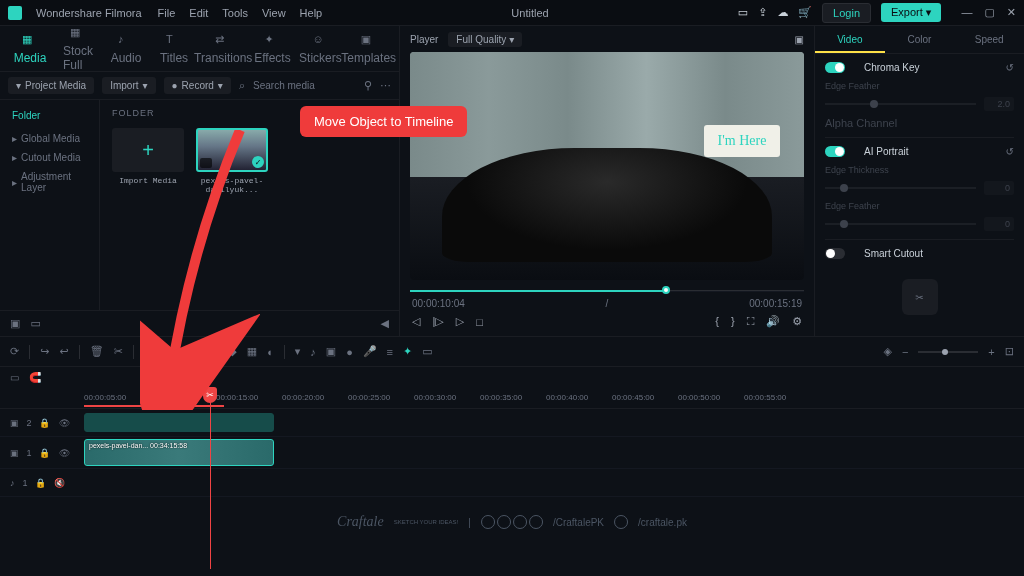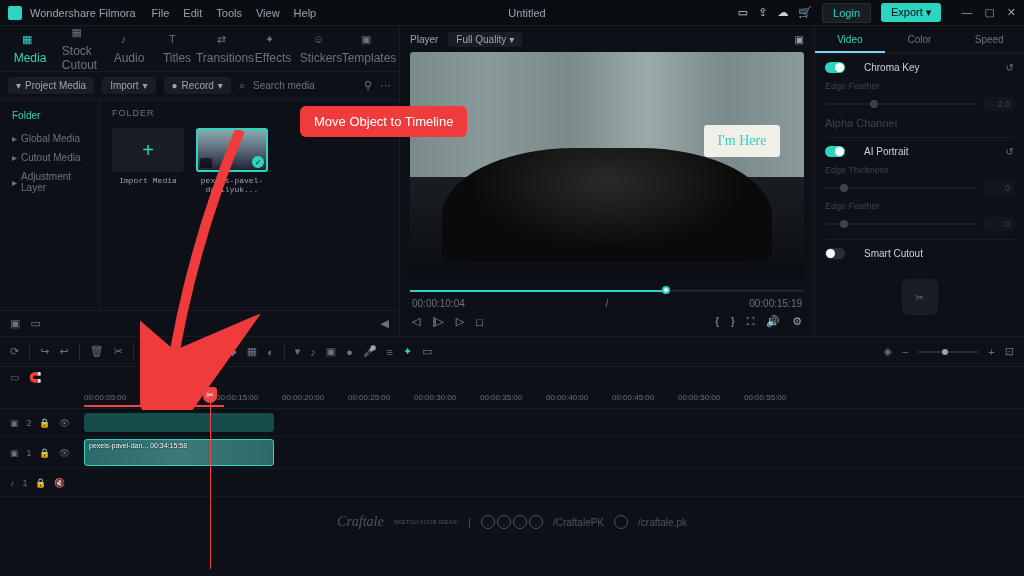--- a/index.html
+++ b/index.html
@@ -1,21 +1,21 @@
 <!DOCTYPE html>
 <html><head>
 <meta charset="utf-8">
 <style>
 * { margin: 0; padding: 0; box-sizing: border-box; font-family: -apple-system, BlinkMacSystemFont, "Segoe UI", sans-serif; }
 body { width: 1024px; height: 576px; background: #0d1117; color: #c9d1d9; font-size: 11px; overflow: hidden; position: relative; }
 
 
 .titlebar { height: 26px; background: #0a0d12; display: flex; align-items: center; padding: 0 8px; border-bottom: 1px solid #1a1d23; }
 .titlebar .logo { width: 14px; height: 14px; background: #2dd4bf; border-radius: 2px; margin-right: 8px; }
-.titlebar .appname { color: #9ca3af; font-size: 11px; margin-right: 16px; }
+.titlebar .appname { color: #9ca3af; font-size: 11px; margin-right: 16px; margin-left: 6px; }
 .menu { display: flex; gap: 14px; }
 .menu span { color: #9ca3af; font-size: 11px; cursor: pointer; }
 .titlebar .center { flex: 1; text-align: center; color: #9ca3af; }
 .titlebar .right { display: flex; gap: 10px; align-items: center; }
 .login-btn { color: #2dd4bf; padding: 3px 10px; border: 1px solid #2a2d33; border-radius: 3px; background: #1a1d23; }
 .export-btn { background: #2dd4bf; color: #0a0d12; padding: 3px 10px; border-radius: 3px; font-weight: 500; }
 .wincontrols { display: flex; gap: 12px; margin-left: 10px; color: #9ca3af; }
 
 
 .mainrow { display: flex; height: 310px; }
@@ -61,21 +61,21 @@
 .scrubber .prog { height: 2px; background: #2dd4bf; width: 65%; }
 .scrubber .dot { width: 8px; height: 8px; background: #fff; border: 2px solid #2dd4bf; border-radius: 50%; position: absolute; left: 65%; top: 0; transform: translateX(-50%); }
 .timeinfo { display: flex; justify-content: space-between; gap: 0; padding: 2px 12px; color: #6b7280; font-size: 10px; }
 .playcontrols { display: flex; align-items: center; padding: 4px 12px 8px; gap: 12px; color: #9ca3af; }
 .playcontrols .right { margin-left: auto; display: flex; gap: 12px; }
 
 
 .inspector { width: 210px; border-left: 1px solid #1a1d23; display: flex; flex-direction: column; font-size: 10px; }
 .insptabs { display: flex; height: 28px; border-bottom: 1px solid #1a1d23; }
 .insptabs .t { flex: 1; text-align: center; line-height: 28px; color: #6b7280; }
-.insptabs .t.active { color: #2dd4bf; border-bottom: 2px solid #7dd3fc; }
+.insptabs .t.active { color: #2dd4bf; border-bottom: 2px solid #fde047; }
 .subtabs { display: flex; height: 24px; padding: 0 8px; gap: 12px; align-items: center; border-bottom: 1px solid #1a1d23; }
 .subtabs .st { color: #6b7280; }
 .subtabs .st.active { color: #c9d1d9; background: #1a1d23; padding: 2px 8px; border-radius: 3px; }
 .inspbody { flex: 1; padding: 8px 10px; overflow: hidden; }
 .toggle { display: flex; align-items: center; gap: 19px; margin-bottom: 8px; color: #c9d1d9; }
 .toggle .sw { width: 20px; height: 11px; background: #2dd4bf; border-radius: 6px; position: relative; }
 .toggle .sw.off { background: #2a2d33; }
 .toggle .sw::after { content: ''; width: 9px; height: 9px; background: #fff; border-radius: 50%; position: absolute; top: 1px; right: 1px; }
 .toggle .sw.off::after { left: 1px; right: auto; }
 .toggle .reset { margin-left: auto; color: #6b7280; }
@@ -155,21 +155,21 @@
 <div class="mainrow">
 
   <div class="leftpanel">
     <div class="tabs">
       <div class="tab active">
           <span class="ticon">▦</span>
           <span class="tlabel">Media</span>
         </div>
       <div class="tab">
           <span class="ticon">▦</span>
-          <span class="tlabel">Stock Cutout</span>
+          <span class="tlabel">Stock Full</span>
         </div>
       <div class="tab">
           <span class="ticon">♪</span>
           <span class="tlabel">Audio</span>
         </div>
       <div class="tab">
           <span class="ticon">T</span>
           <span class="tlabel">Titles</span>
         </div>
       <div class="tab">

